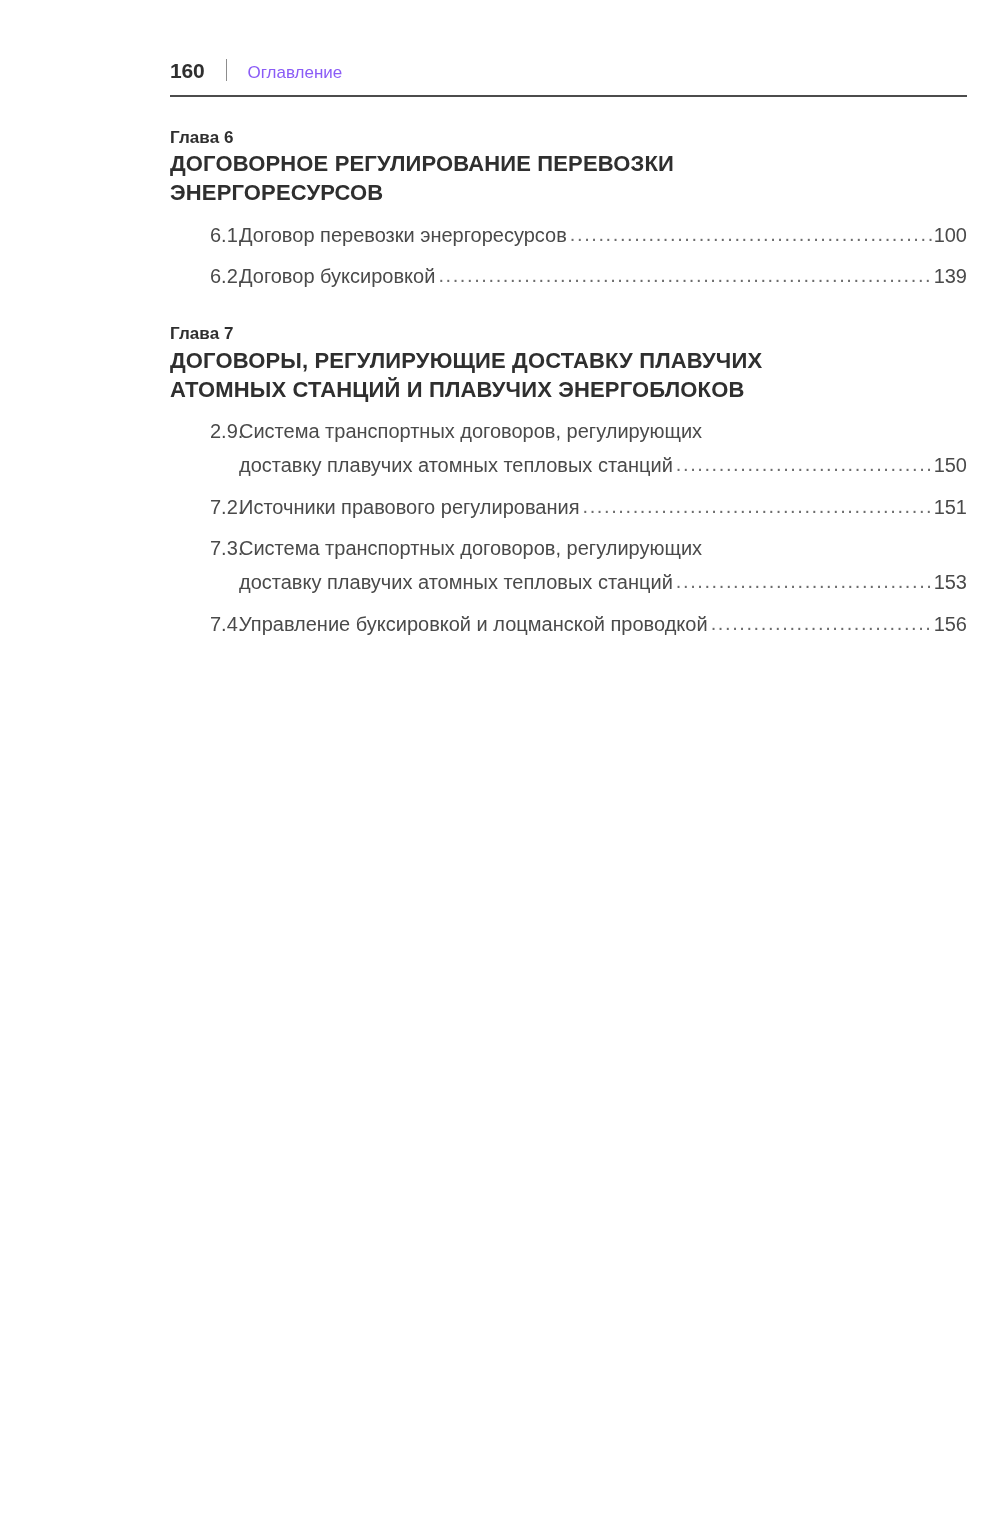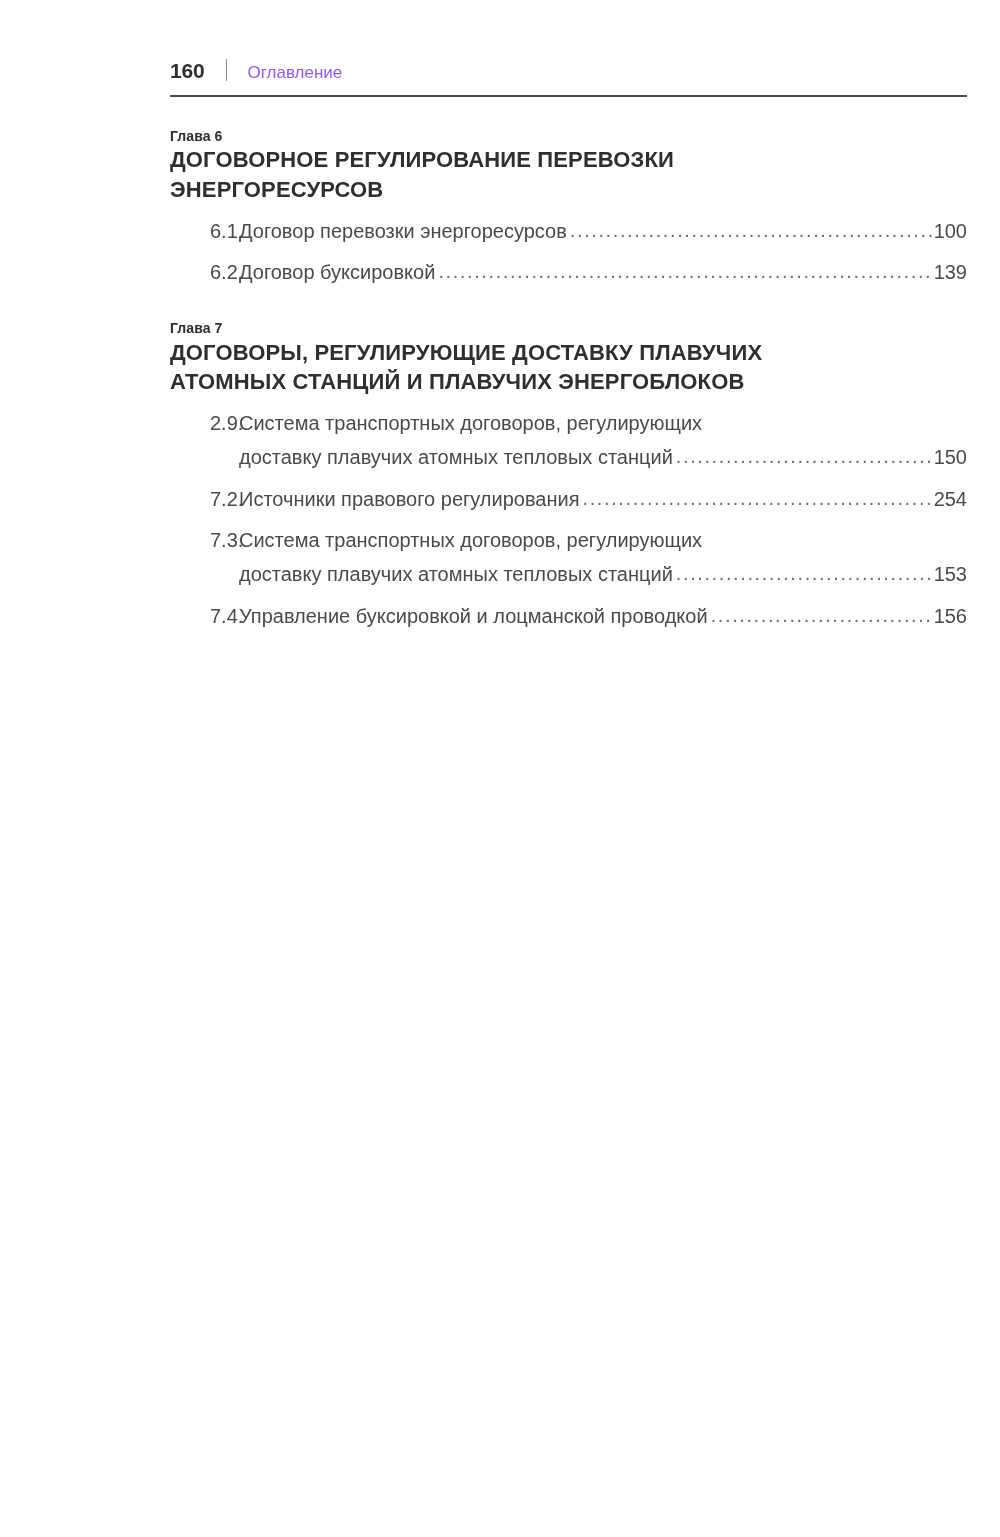--- a/index.html
+++ b/index.html
@@ -59,21 +59,21 @@
     background: #4c4c4c;
     width: 797px;
     margin-top: 9px;
   }
 
   
   .chapter {
     margin-top: 30px;
   }
   .chapter-kicker {
-    font-size: 14px;
+    font-size: 17px;
     font-weight: bold;
     color: #2f2f2f;
     line-height: 1.32;
     letter-spacing: 0.1px;
   }
   .chapter-title {
     font-size: 22px;
     font-weight: bold;
     color: #2f2f2f;
     text-transform: uppercase;
@@ -189,21 +189,21 @@
                   <span class="entry-page">150</span>
                 </div>
               </div>
             </div>
             <div class="entry">
               <div class="entry-num">7.2.</div>
               <div class="entry-body">
                 <div class="entry-line">
                   <span class="entry-text">Источники правового регулирования</span>
                   <span class="leader">....................................................................................................................................................</span>
-                  <span class="entry-page">254</span>
+                  <span class="entry-page">151</span>
                 </div>
               </div>
             </div>
             <div class="entry">
               <div class="entry-num">7.3.</div>
               <div class="entry-body">
                 <div class="entry-line nopage">
                   <span class="entry-text">Система транспортных договоров, регулирующих</span>
                 </div>
                 <div class="entry-line">

